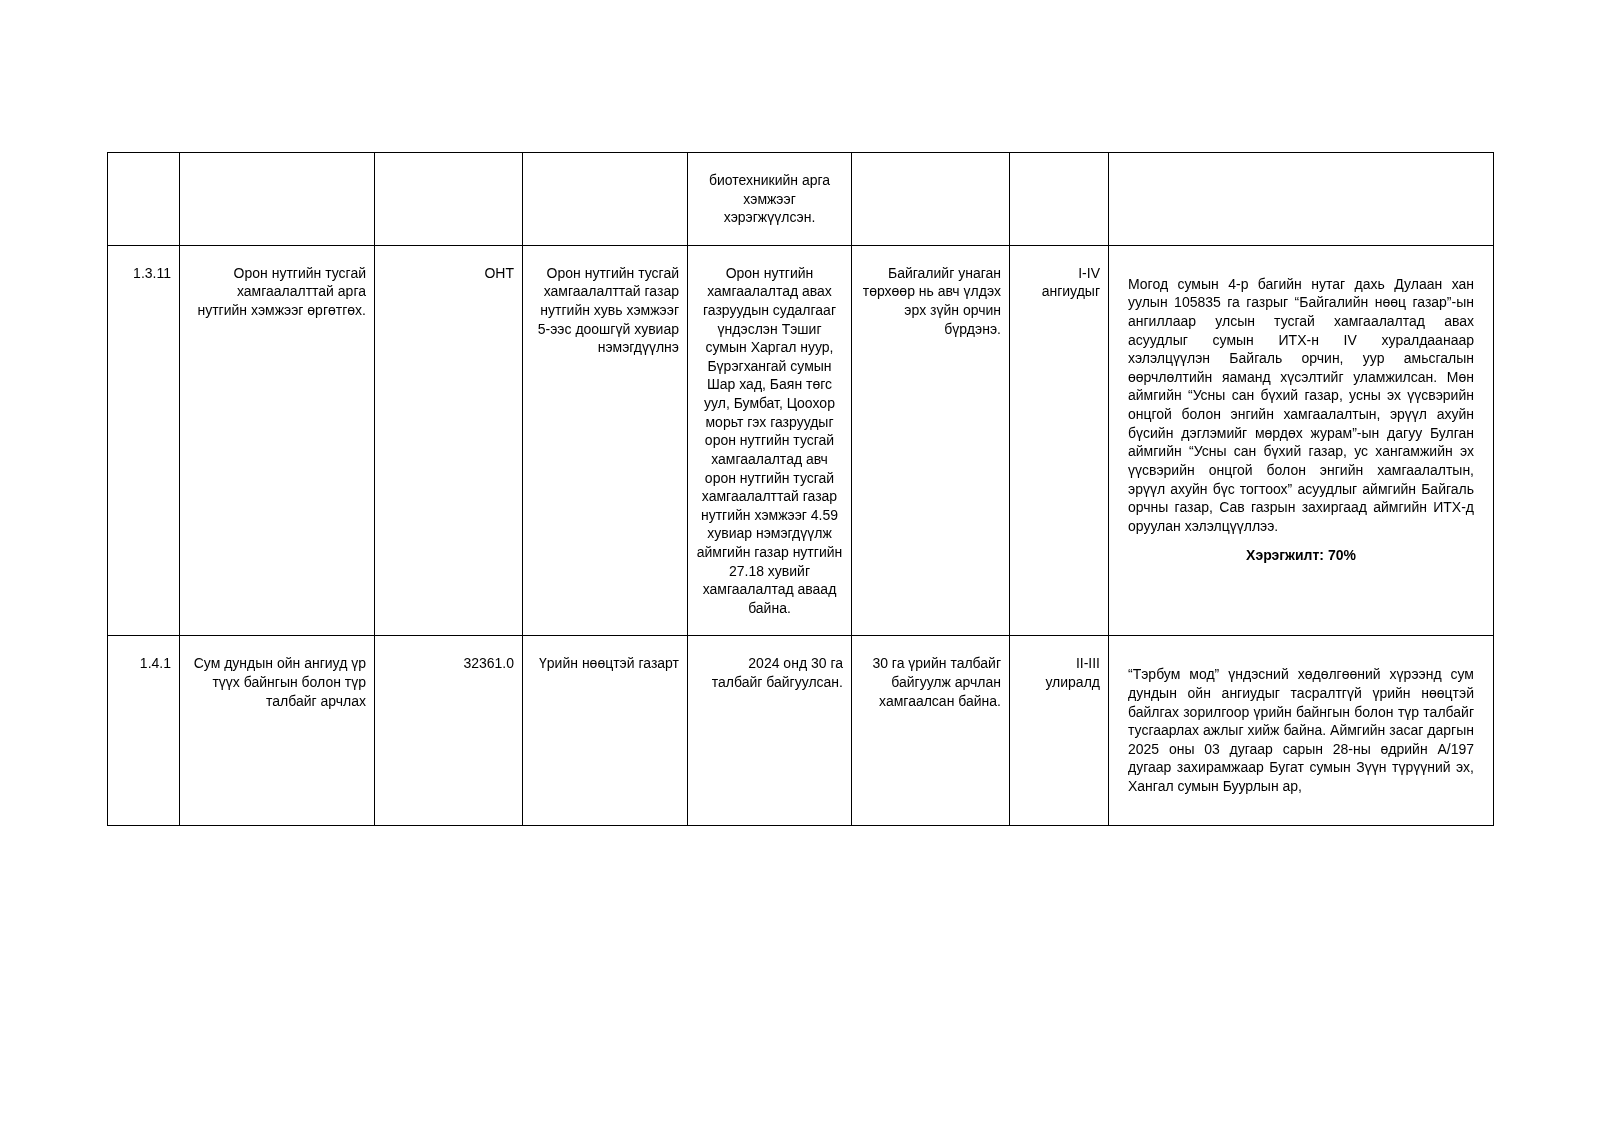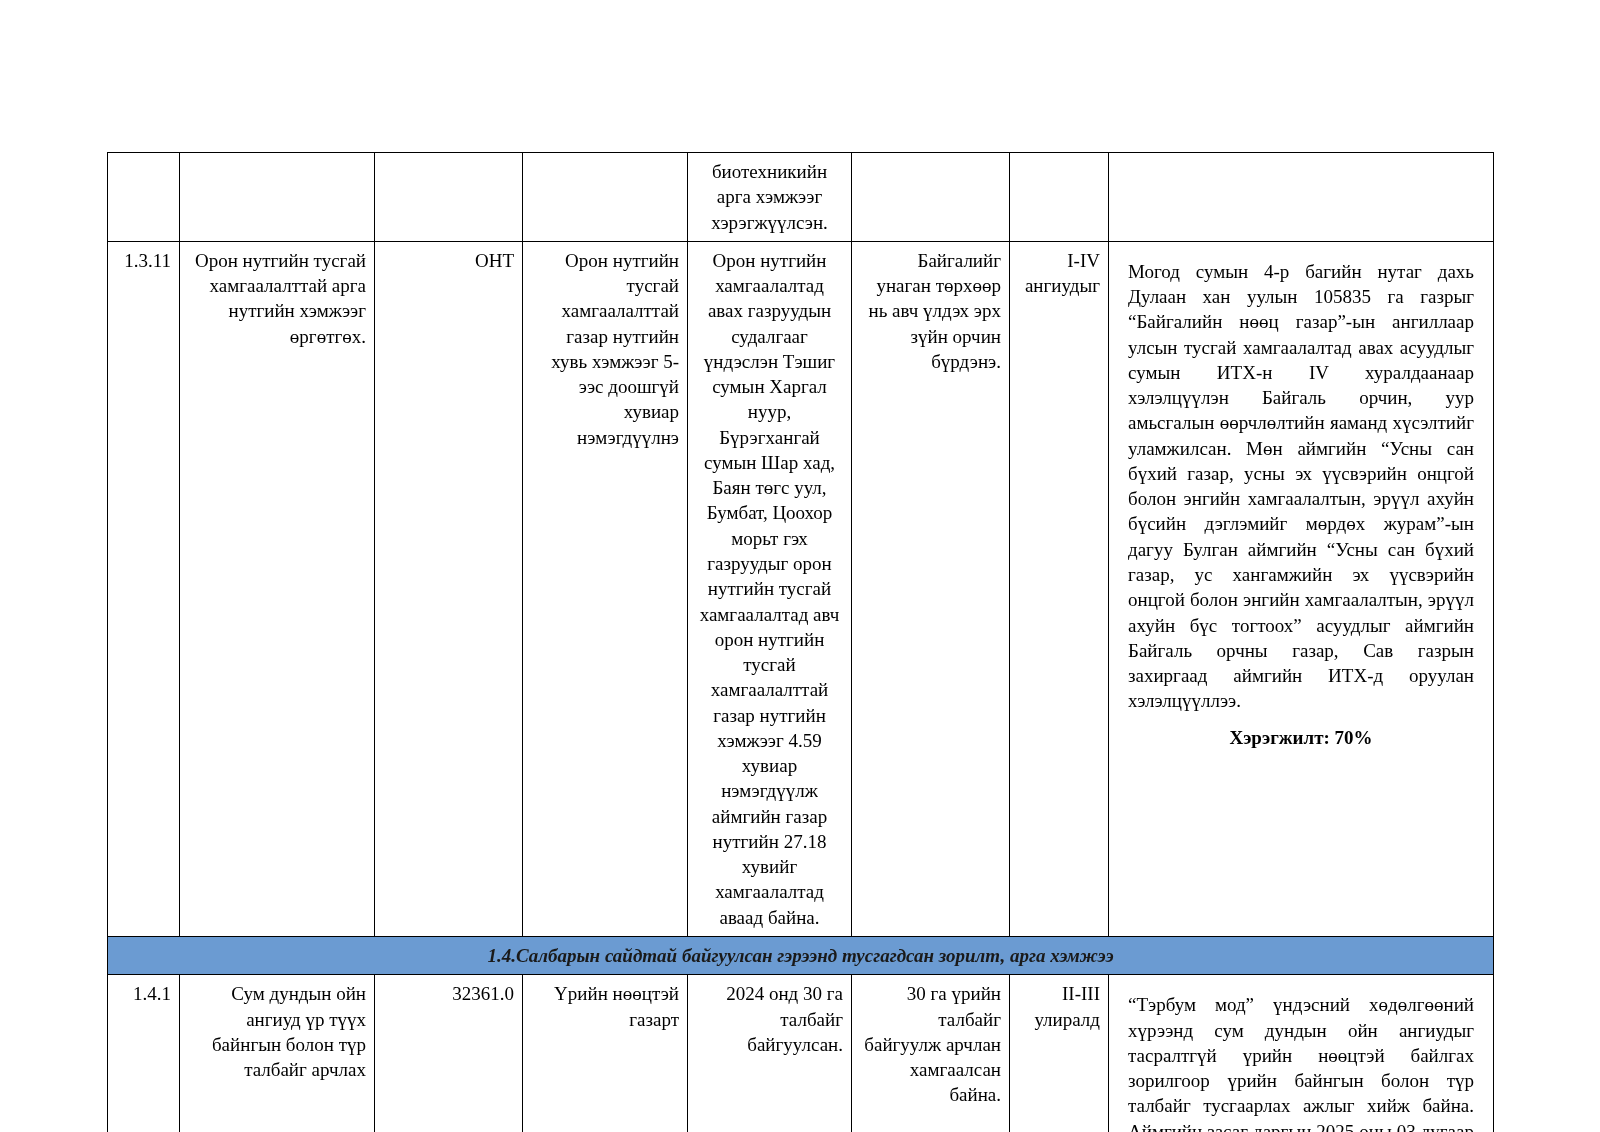--- a/index.html
+++ b/index.html
@@ -27,24 +27,23 @@
     width: 1386px;
   }
   table.doc-table {
     border-collapse: collapse;
     width: 1386px;
     table-layout: fixed;
   }
   table.doc-table td {
     border: 1px solid #000000;
     vertical-align: top;
-    padding: 6px 8px;
-    font-size: 19px;
+    padding: 18px 8px;
+    font-size: 14px;
     line-height: 1.33;
-    font-family: Liberation Serif, serif;
   }
   
   col.c1 { width: 72px; }
   col.c2 { width: 195px; }
   col.c3 { width: 148px; }
   col.c4 { width: 165px; }
   col.c5 { width: 164px; }
   col.c6 { width: 158px; }
   col.c7 { width: 99px; }
   col.c8 { width: 385px; }
@@ -114,23 +113,20 @@
           <td class="mid-center">Орон нутгийн тусгай хамгаалалттай газар нутгийн хувь хэмжээг 5-ээс доошгүй хувиар нэмэгдүүлнэ</td>
           <td class="ta-center">Орон нутгийн хамгаалалтад авах газруудын судалгааг үндэслэн Тэшиг сумын Харгал нуур, Бүрэгхангай сумын Шар хад, Баян төгс уул, Бумбат, Цоохор морьт гэх газруудыг орон нутгийн тусгай хамгаалалтад авч орон нутгийн тусгай хамгаалалттай газар нутгийн хэмжээг 4.59 хувиар нэмэгдүүлж аймгийн газар нутгийн 27.18 хувийг хамгаалалтад аваад байна.</td>
           <td class="mid-center">Байгалийг унаган төрхөөр нь авч үлдэх эрх зүйн орчин бүрдэнэ.</td>
           <td class="mid-center">I-IV ангиудыг</td>
           <td class="va-mid">
             <p class="p0 body-justify">Могод сумын 4-р багийн нутаг дахь Дулаан хан уулын 105835 га газрыг “Байгалийн нөөц газар”-ын ангиллаар улсын тусгай хамгаалалтад авах асуудлыг сумын ИТХ-н IV хуралдаанаар хэлэлцүүлэн Байгаль орчин, уур амьсгалын өөрчлөлтийн яаманд хүсэлтийг уламжилсан. Мөн аймгийн “Усны сан бүхий газар, усны эх үүсвэрийн онцгой болон энгийн хамгаалалтын, эрүүл ахуйн бүсийн дэглэмийг мөрдөх журам”-ын дагуу Булган аймгийн “Усны сан бүхий газар, ус хангамжийн эх үүсвэрийн онцгой болон энгийн хамгаалалтын, эрүүл ахуйн бүс тогтоох” асуудлыг аймгийн Байгаль орчны газар, Сав газрын захиргаад аймгийн ИТХ-д оруулан хэлэлцүүллээ.</p>
             <p class="p0 impl-note">Хэрэгжилт: 70%</p>
           </td>
         </tr>
 
-        <tr class="section-band">
-          <td colspan="8">1.4.Салбарын сайдтай байгуулсан гэрээнд тусгагдсан зорилт, арга хэмжээ</td>
-        </tr>
 
         <tr>
           <td class="mid-center">1.4.1</td>
           <td class="mid-center">Сум дундын ойн ангиуд үр түүх байнгын болон түр талбайг арчлах</td>
           <td class="mid-center">32361.0</td>
           <td class="mid-center">Үрийн нөөцтэй газарт</td>
           <td class="mid-center">2024 онд 30 га талбайг байгуулсан.</td>
           <td class="mid-center">30 га үрийн талбайг байгуулж арчлан хамгаалсан байна.</td>
           <td class="mid-center">II-III улиралд</td>
           <td>

